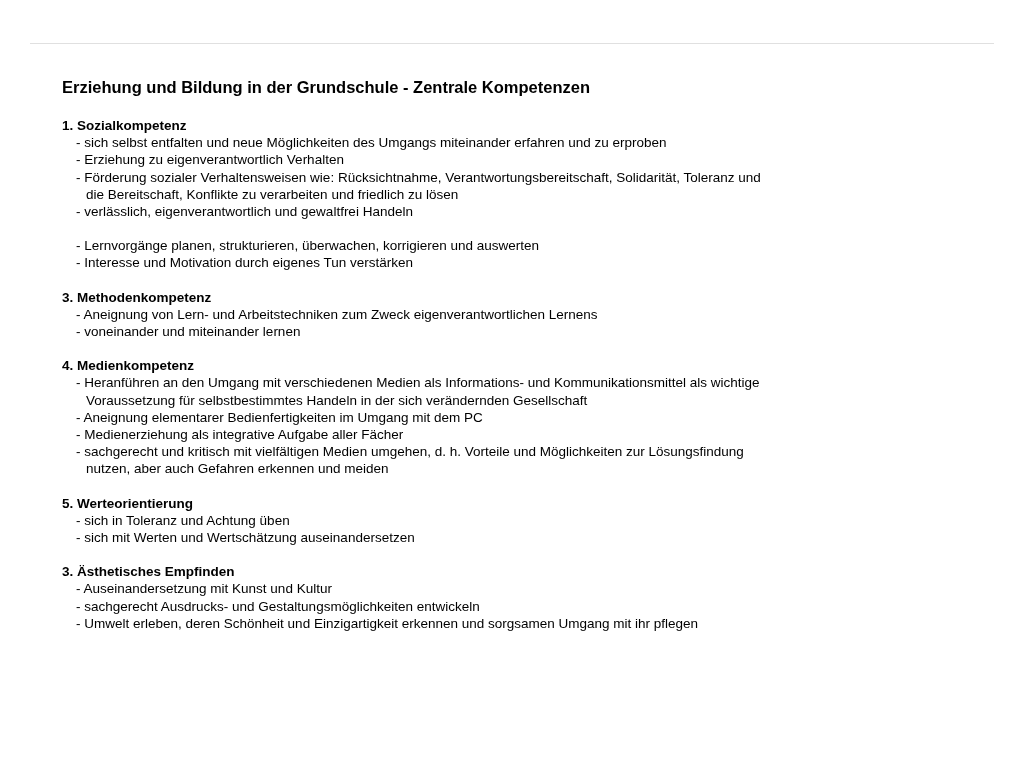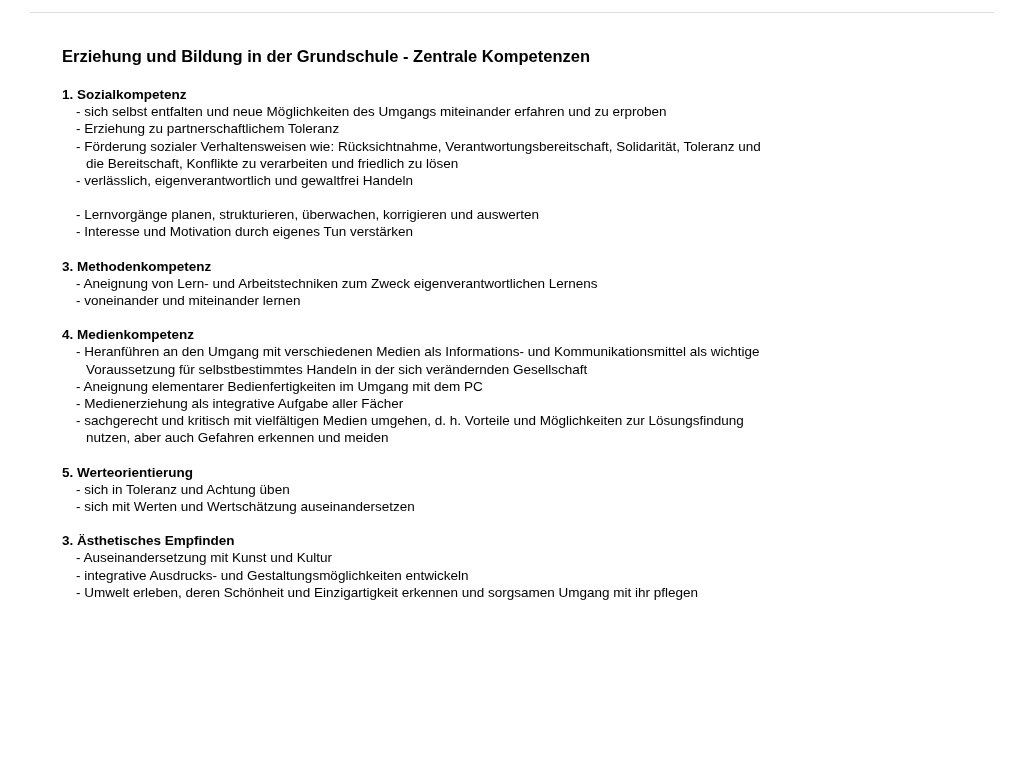--- a/index.html
+++ b/index.html
@@ -8,20 +8,21 @@
     background: #ffffff;
   }
   .slide {
     position: relative;
     width: 1024px;
     height: 636px;
     background: #ffffff;
     overflow: hidden;
     font-family: "Liberation Sans", "DejaVu Sans", sans-serif;
     color: #000000;
+    margin-top: 31px;
   }
   .rule {
     position: absolute;
     left: 30px;
     width: 964px;
     height: 0;
     border-top: 1px solid #e0e0e0;
   }
   .rule-top { top: 12px; }
   .rule-bottom { top: 756px; }
@@ -63,21 +64,21 @@
 
 <div class="slide">
   <div class="rule rule-top"></div>
   <div class="rule rule-bottom"></div>
   <div class="content">
     <h1 class="title">Erziehung und Bildung in der Grundschule - Zentrale Kompetenzen</h1>
     <div id="sections">
         <div class="section">
           <div class="heading">1. Sozialkompetenz</div>
           <div class="line bullet-line">- sich selbst entfalten und neue Möglichkeiten des Umgangs miteinander erfahren und zu erproben</div>
-          <div class="line bullet-line">- Erziehung zu partnerschaftlichem Toleranz</div>
+          <div class="line bullet-line">- Erziehung zu eigenverantwortlich Verhalten</div>
           <div class="line bullet-line">- Förderung sozialer Verhaltensweisen wie: Rücksichtnahme, Verantwortungsbereitschaft, Solidarität, Toleranz und</div>
           <div class="line cont-line">die Bereitschaft, Konflikte zu verarbeiten und friedlich zu lösen</div>
           <div class="line bullet-line">- verlässlich, eigenverantwortlich und gewaltfrei Handeln</div>
         </div>
         <div class="section">
           <div class="line bullet-line">- Lernvorgänge planen, strukturieren, überwachen, korrigieren und auswerten</div>
           <div class="line bullet-line">- Interesse und Motivation durch eigenes Tun verstärken</div>
         </div>
         <div class="section">
           <div class="heading">3. Methodenkompetenz</div>
@@ -94,18 +95,18 @@
           <div class="line cont-line">nutzen, aber auch Gefahren erkennen und meiden</div>
         </div>
         <div class="section">
           <div class="heading">5. Werteorientierung</div>
           <div class="line bullet-line">- sich in Toleranz und Achtung üben</div>
           <div class="line bullet-line">- sich mit Werten und Wertschätzung auseinandersetzen</div>
         </div>
         <div class="section">
           <div class="heading">3. Ästhetisches Empfinden</div>
           <div class="line bullet-line">- Auseinandersetzung mit Kunst und Kultur</div>
-          <div class="line bullet-line">- integrative Ausdrucks- und Gestaltungsmöglichkeiten entwickeln</div>
+          <div class="line bullet-line">- sachgerecht Ausdrucks- und Gestaltungsmöglichkeiten entwickeln</div>
           <div class="line bullet-line">- Umwelt erleben, deren Schönheit und Einzigartigkeit erkennen und sorgsamen Umgang mit ihr pflegen</div>
         </div>
       </div>
   </div>
 </div>
 
 </body></html>

